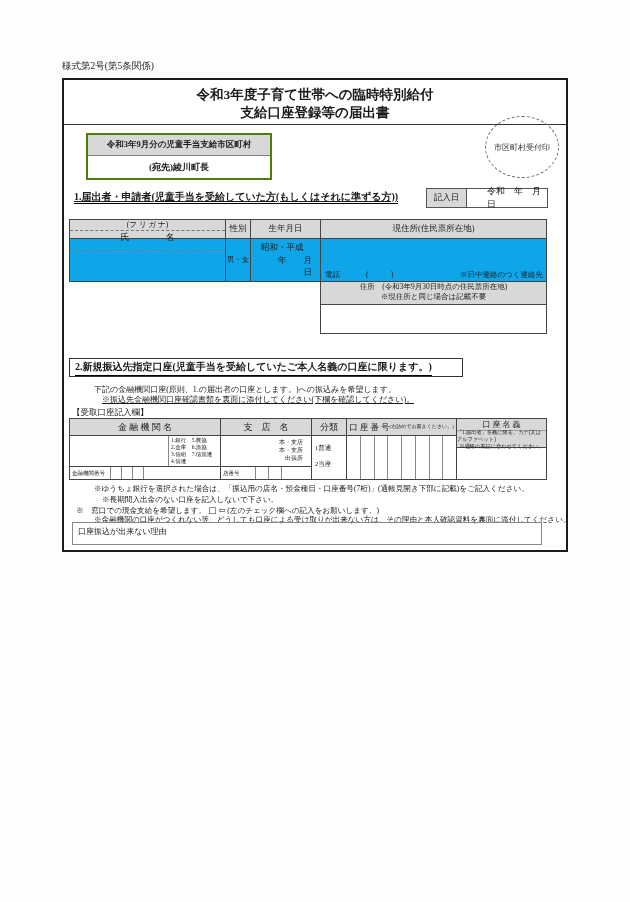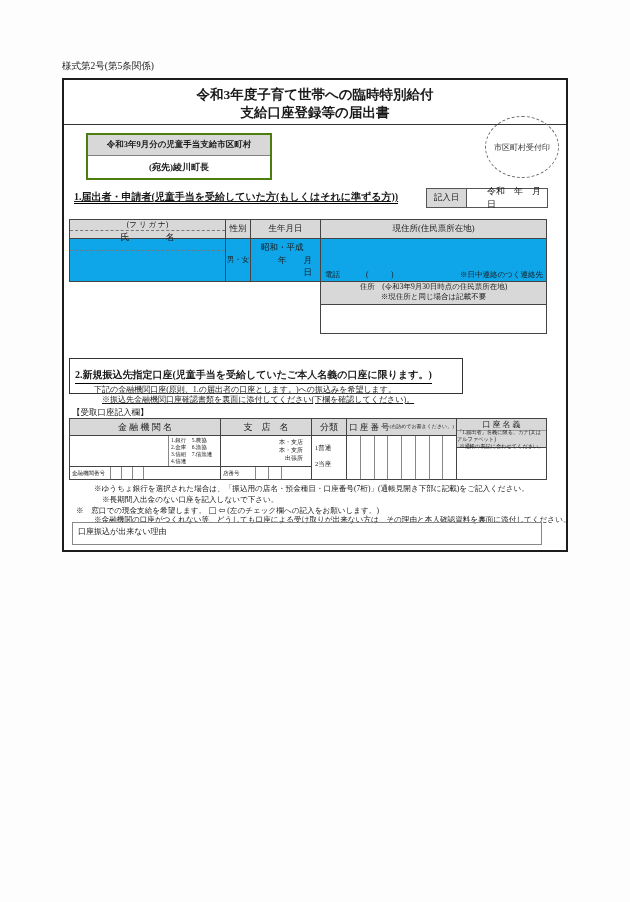--- a/index.html
+++ b/index.html
@@ -82,21 +82,21 @@
   
   .addr2 { left: 256px; top: 202px; width: 227px; border: 1px solid #444; border-top: none; background: #fff; }
   .addr2-head {
     height: 23px; background: #d8d8d8; border-bottom: 1px solid #444;
     display: flex; flex-direction: column; align-items: center; 
     font-size: 7.5px; line-height: 10px;
   }
   .addr2-input { height: 28px; }
 
   
-  .s2-box { left: 5px; top: 278px; width: 394px; height: 36px; border: 1px solid #333; display: flex; align-items: center; padding-left: 5px; }
+  .s2-box { left: 5px; top: 278px; width: 394px; height: 19px; border: 1px solid #333; display: flex; align-items: center; padding-left: 5px; }
   .s2-box span { font-size: 10px; font-weight: bold; border-bottom: 1px solid #000; padding-bottom: 1px; }
   .intro1 { left: 30px; top: 304px; font-size: 8px; }
   .intro2 { left: 38px; top: 314px; font-size: 8px; text-decoration: underline; }
   .entry-col-label { left: 8px; top: 327px; font-size: 8.5px; }
 
   
   .bank-table { left: 5px; top: 338px; width: 478px; height: 62px; border: 1px solid #444; display: flex; background: #fff; }
   .bcol { display: flex; flex-direction: column; border-right: 1px solid #444; }
   .bcol:last-child { border-right: none; }
   .bc1 { width: 151px; } .bc2 { width: 91px; } .bc3 { width: 35px; } .bc4 { width: 110px; } .bc5 { flex: 1; }

